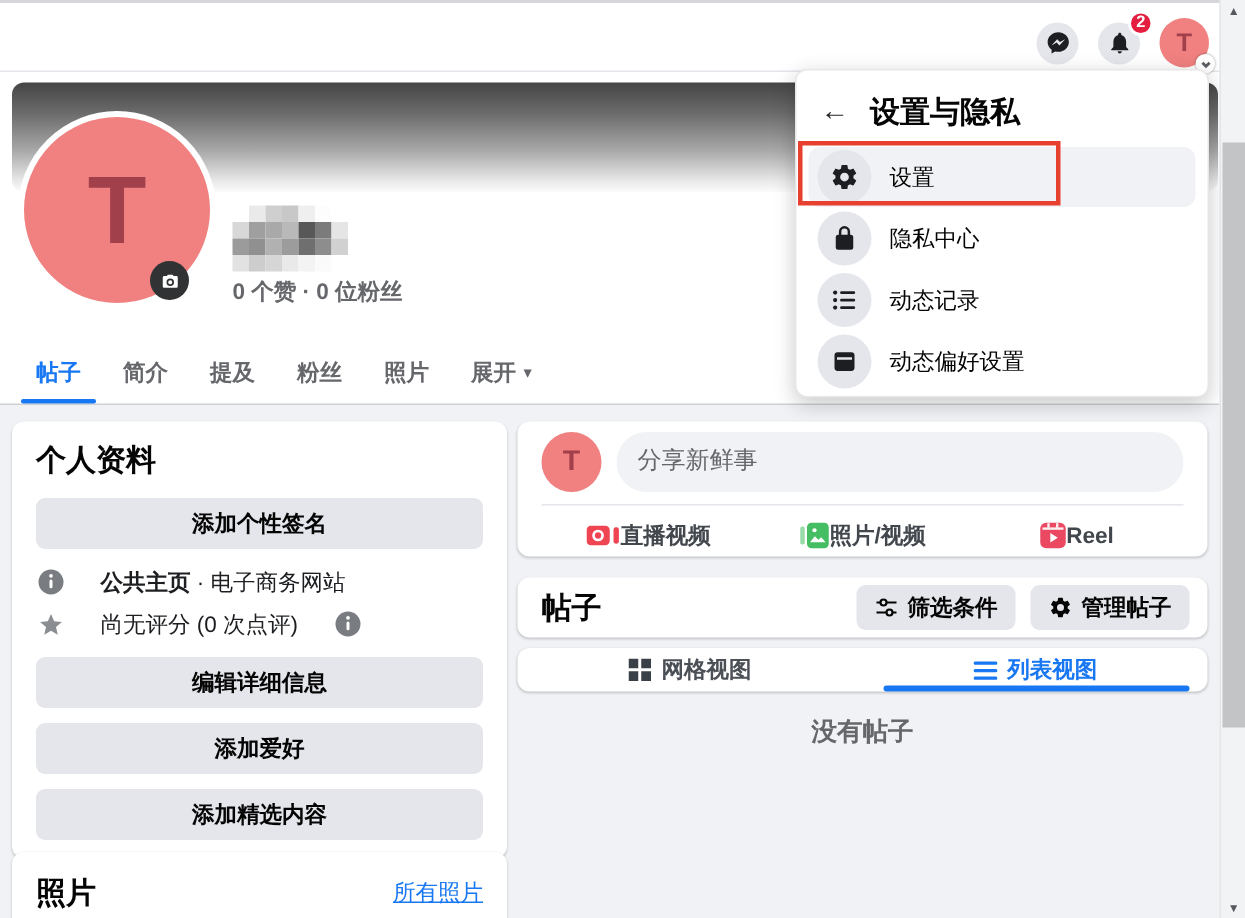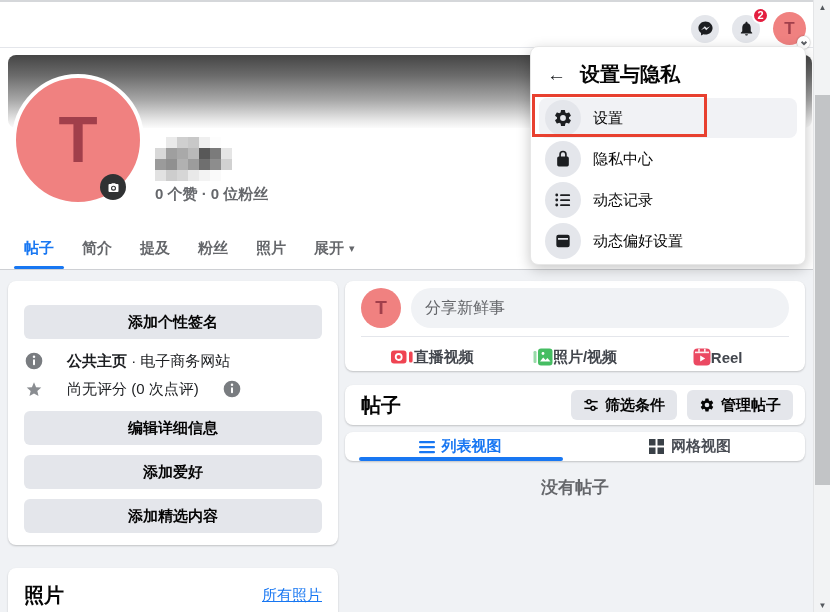--- a/index.html
+++ b/index.html
@@ -195,20 +195,21 @@
         <span>照片</span>
       </div>
     <div class="tab">
         <span>展开</span>
         <span class="caret">▾</span>
       </div>
   </div>
 </div>
 
 <div class="card intro-card">
+  <div class="card-title">个人资料</div>
   <button class="gray-btn mt12">添加个性签名</button>
   <div class="intro-row mt12">
     <svg width="20" height="20" viewBox="0 0 24 24">
         <circle cx="12" cy="12" r="10" fill="#797c80"></circle>
         <rect x="10.8" y="10" width="2.4" height="7" rx="1.2" fill="#fff"></rect>
         <circle cx="12" cy="7" r="1.5" fill="#fff"></circle>
       </svg>
     <span><b>公共主页</b><span> · 电子商务网站</span></span>
   </div>
   <div class="intro-row mt8">
@@ -290,37 +291,37 @@
     <button class="small-gray-btn">
       <svg width="16" height="16" viewBox="0 0 24 24">
           <path fill="#050505" d="M19.14 12.94a7 7 0 0 0 .06-.94 7 7 0 0 0-.06-.94l2.03-1.58a.5.5 0 0 0 .12-.64l-1.92-3.32a.5.5 0 0 0-.61-.22l-2.39.96a7.2 7.2 0 0 0-1.62-.94l-.36-2.54a.5.5 0 0 0-.5-.42h-3.84a.5.5 0 0 0-.5.42l-.36 2.54c-.59.24-1.13.56-1.62.94l-2.39-.96a.5.5 0 0 0-.61.22L2.65 8.84a.5.5 0 0 0 .12.64l2.03 1.58a7 7 0 0 0 0 1.88l-2.03 1.58a.5.5 0 0 0-.12.64l1.92 3.32c.13.23.4.32.61.22l2.39-.96c.49.38 1.03.7 1.62.94l.36 2.54a.5.5 0 0 0 .5.42h3.84a.5.5 0 0 0 .5-.42l.36-2.54c.59-.24 1.13-.56 1.62-.94l2.39.96c.22.1.48 0 .61-.22l1.92-3.32a.5.5 0 0 0-.12-.64l-2.03-1.58zM12 15.5a3.5 3.5 0 1 1 0-7 3.5 3.5 0 0 1 0 7z"></path>
         </svg>
       <span>管理帖子</span>
     </button>
   </div>
 </div>
 
 <div class="card viewtabs-card">
-  <div class="viewtab active">
-    <svg width="16" height="14" viewBox="0 0 16 14">
-        <rect x="0" y="1" width="16" height="2.2" rx="1" fill="#1877f2"></rect>
-        <rect x="0" y="6" width="16" height="2.2" rx="1" fill="#1877f2"></rect>
-        <rect x="0" y="11" width="16" height="2.2" rx="1" fill="#1877f2"></rect>
-      </svg>
-    <span>列表视图</span>
-  </div>
   <div class="viewtab">
     <svg width="15" height="15" viewBox="0 0 15 15">
         <rect x="0" y="0" width="6.5" height="6.5" fill="#394047"></rect>
         <rect x="8.5" y="0" width="6.5" height="6.5" fill="#394047"></rect>
         <rect x="0" y="8.5" width="6.5" height="6.5" fill="#394047"></rect>
         <rect x="8.5" y="8.5" width="6.5" height="6.5" fill="#394047"></rect>
       </svg>
     <span>网格视图</span>
   </div>
+  <div class="viewtab active">
+    <svg width="16" height="14" viewBox="0 0 16 14">
+        <rect x="0" y="1" width="16" height="2.2" rx="1" fill="#1877f2"></rect>
+        <rect x="0" y="6" width="16" height="2.2" rx="1" fill="#1877f2"></rect>
+        <rect x="0" y="11" width="16" height="2.2" rx="1" fill="#1877f2"></rect>
+      </svg>
+    <span>列表视图</span>
+  </div>
 </div>
 
 <div class="empty-posts">没有帖子</div>
 
 <div class="dropdown">
   <div class="dropdown-head">
     <span class="back-arrow">←</span>
     <span class="dropdown-title">设置与隐私</span>
   </div>
   <div class="menu-item hl">

